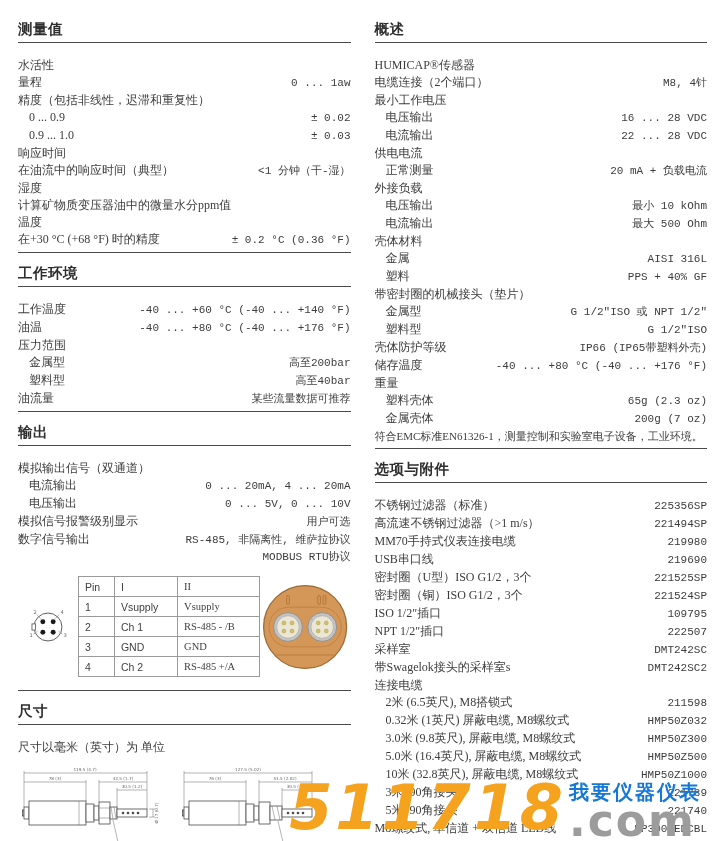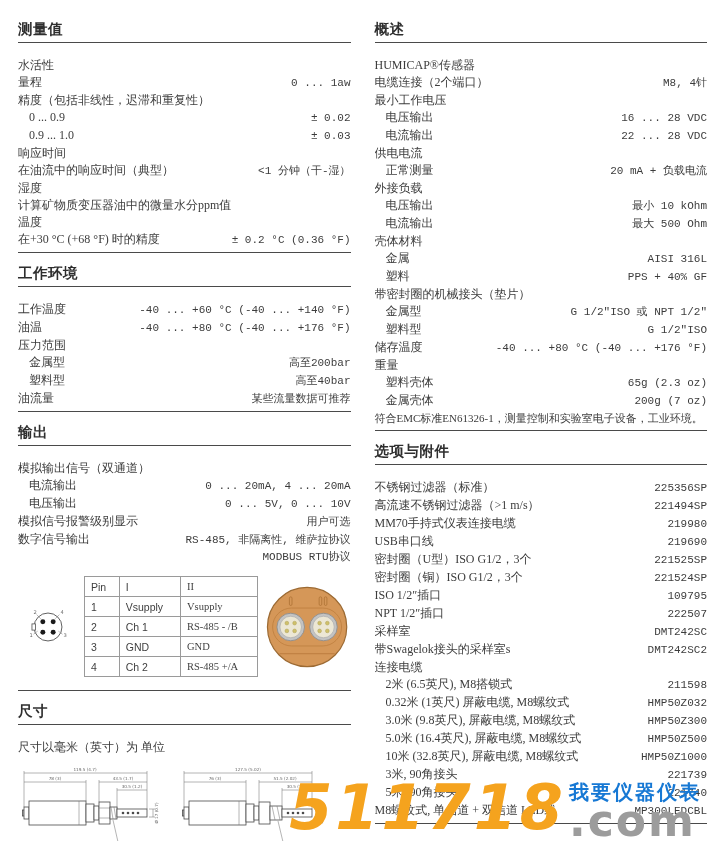--- a/index.html
+++ b/index.html
@@ -19,21 +19,21 @@
   }
   .row{display:flex;justify-content:space-between;align-items:baseline;gap:8px;
        line-height:17px;font-size:12px;}
   .row .lab{white-space:nowrap;overflow:hidden;}
   .row .val{margin-left:auto;white-space:nowrap;
             font-family:"Liberation Mono","DejaVu Sans Mono",monospace;font-size:11px;}
   .row.ind{padding-left:11px;}
   .note{line-height:17px;font-size:11px;}
 
   
-  .pin-block{display:flex;align-items:center;gap:6px;margin:10px 0 10px;}
+  .pin-block{display:flex;align-items:center;margin:10px 0 10px;}
   .pin-mini{flex:0 0 auto;}
   .pin-table{border-collapse:collapse;font-family:"Liberation Sans","DejaVu Sans",sans-serif;
              font-size:10.5px;color:#3f3f3f;}
   .pin-table td{border:1px solid #9a9a9a;padding:3px 6px;height:13px;}
   .pin-table td.c1{width:24px;}
   .pin-table td.c2{width:52px;}
   .pin-table td.c3{width:74px;font-family:Liberation Serif, serif;}
   .connector-svg{margin-left:auto;}
 
   
@@ -406,20 +406,24 @@
             </div>
             <div class="row ind">
               <span class="lab">金属型</span>
               <span class="val">G 1/2″ISO 或 NPT 1/2″</span>
             </div>
             <div class="row ind">
               <span class="lab">塑料型</span>
               <span class="val">G 1/2″ISO</span>
             </div>
             <div class="row">
+              <span class="lab">壳体防护等级</span>
+              <span class="val">IP66 (IP65带塑料外壳)</span>
+            </div>
+            <div class="row">
               <span class="lab">储存温度</span>
               <span class="val">-40 ... +80 °C (-40 ... +176 °F)</span>
             </div>
             <div class="row">
               <span class="lab">重量</span>
               <span class="val"></span>
             </div>
             <div class="row ind">
               <span class="lab">塑料壳体</span>
               <span class="val">65g (2.3 oz)</span>

